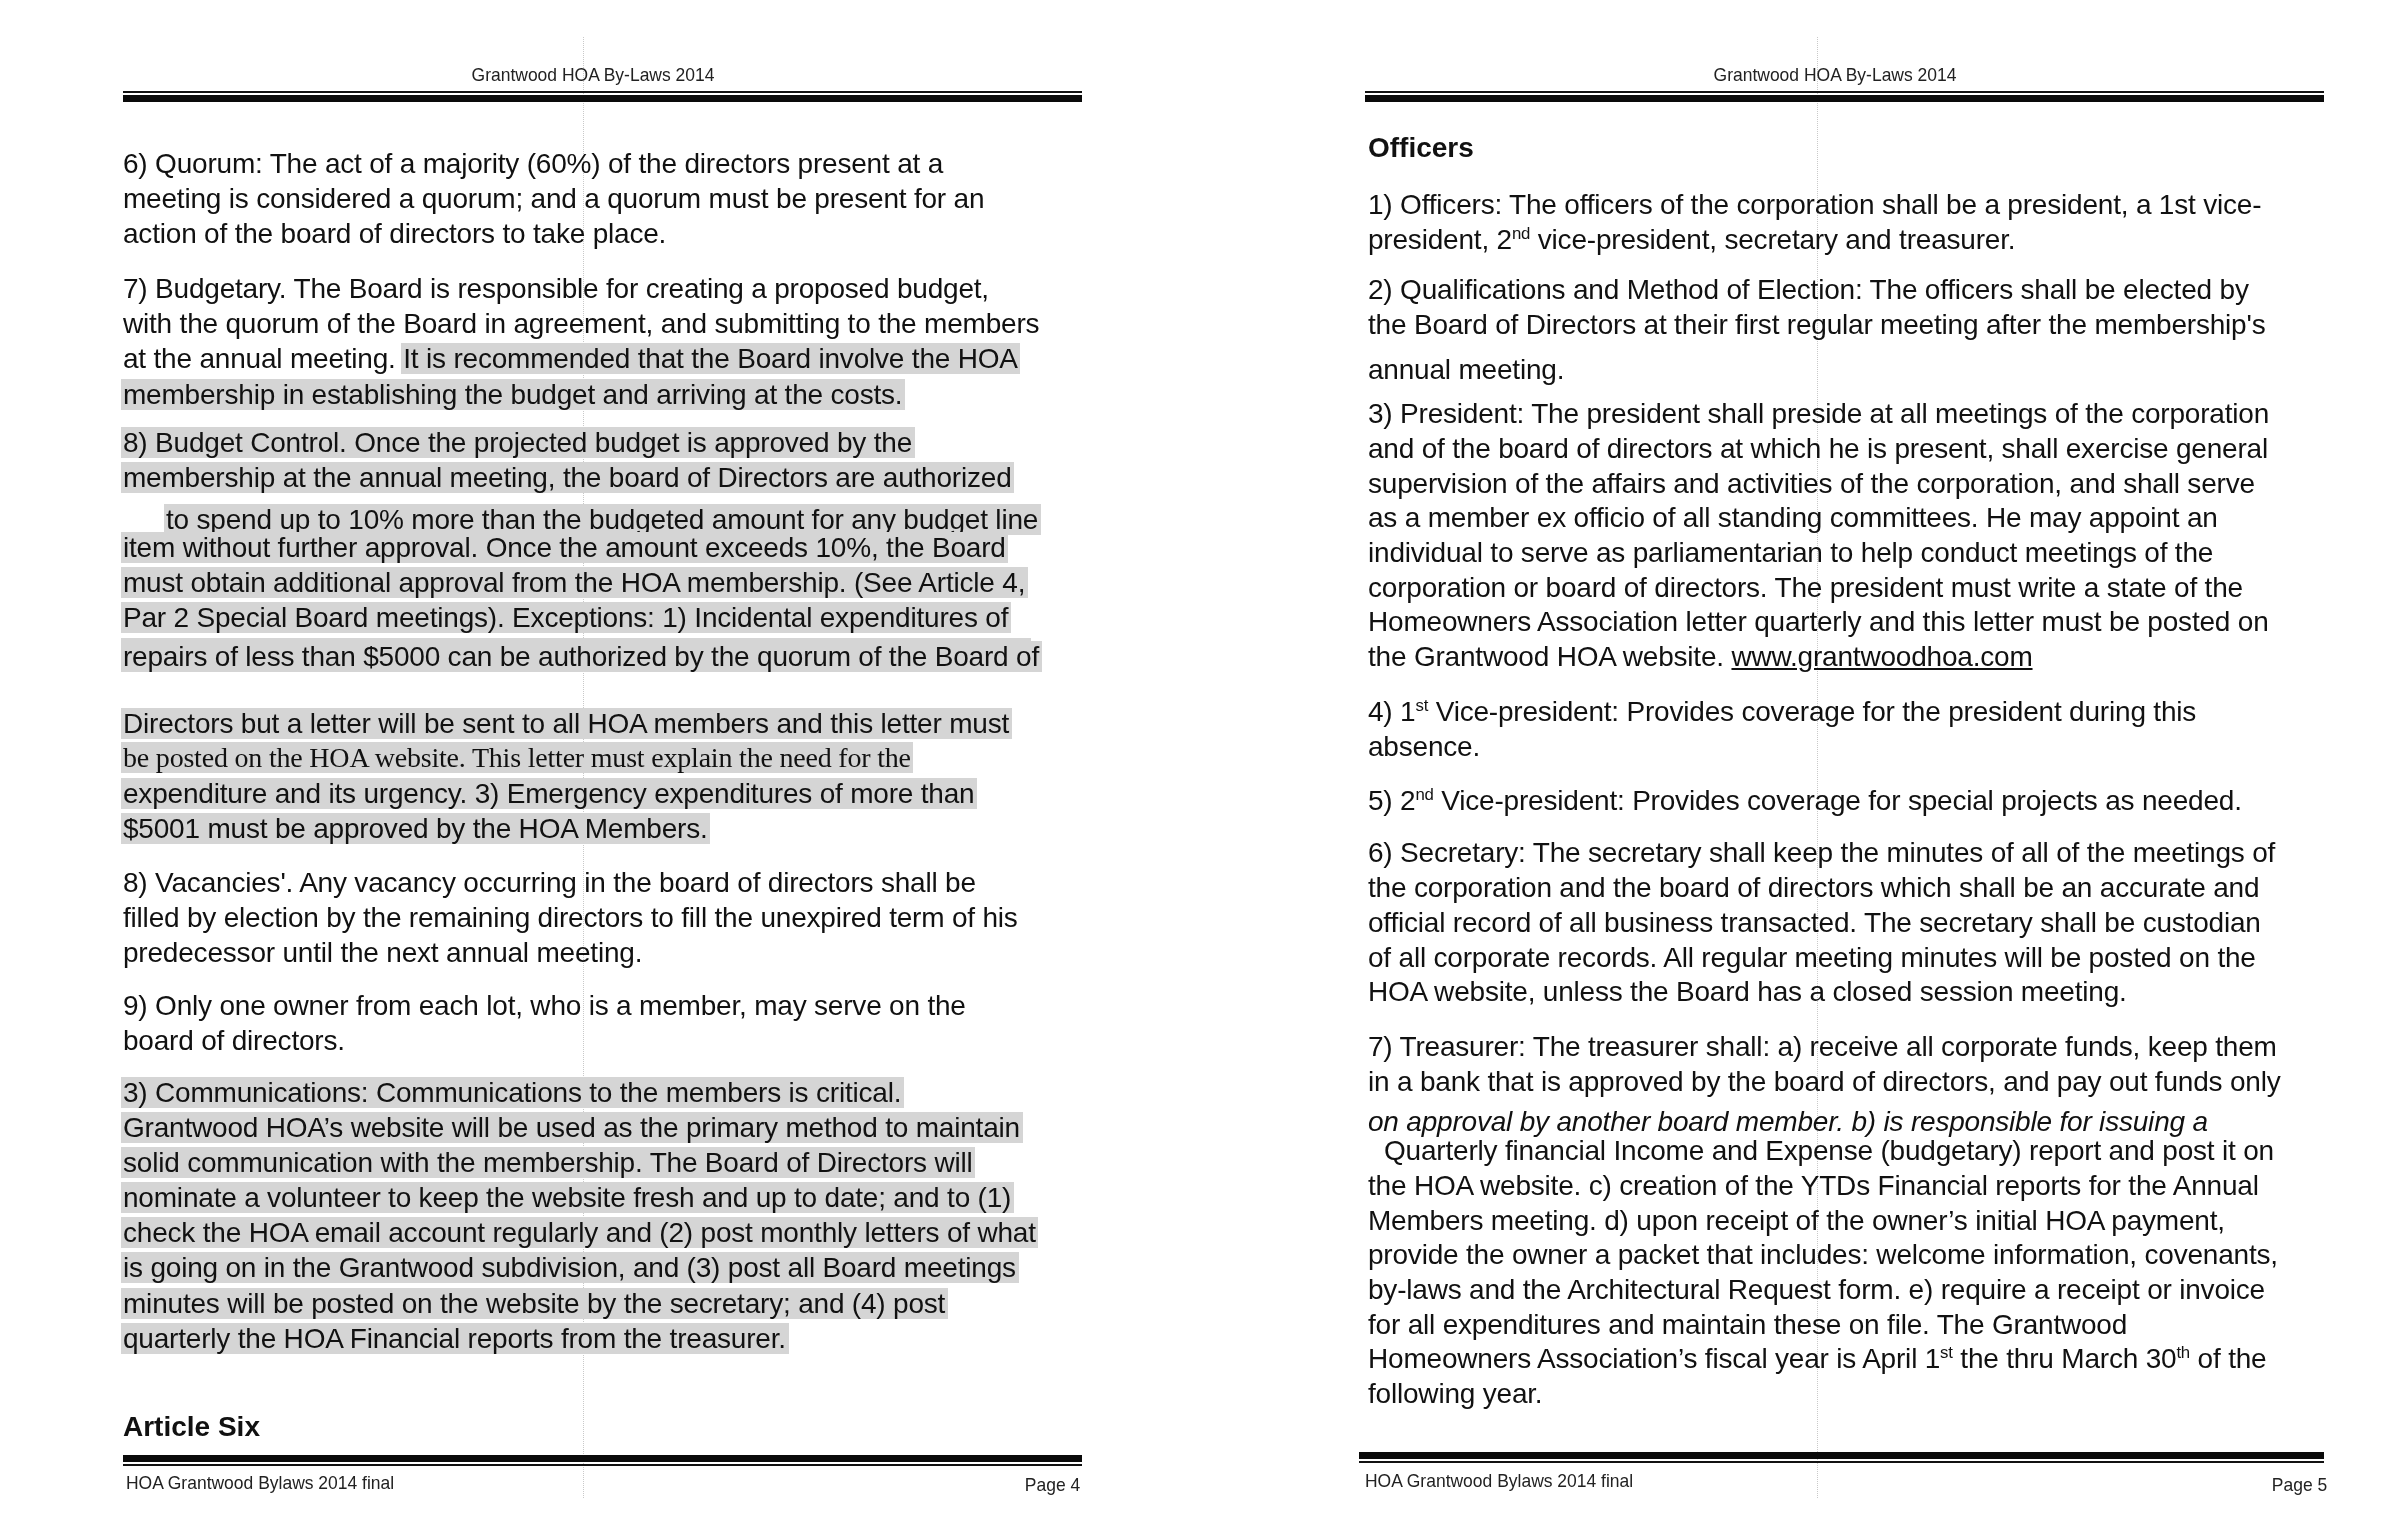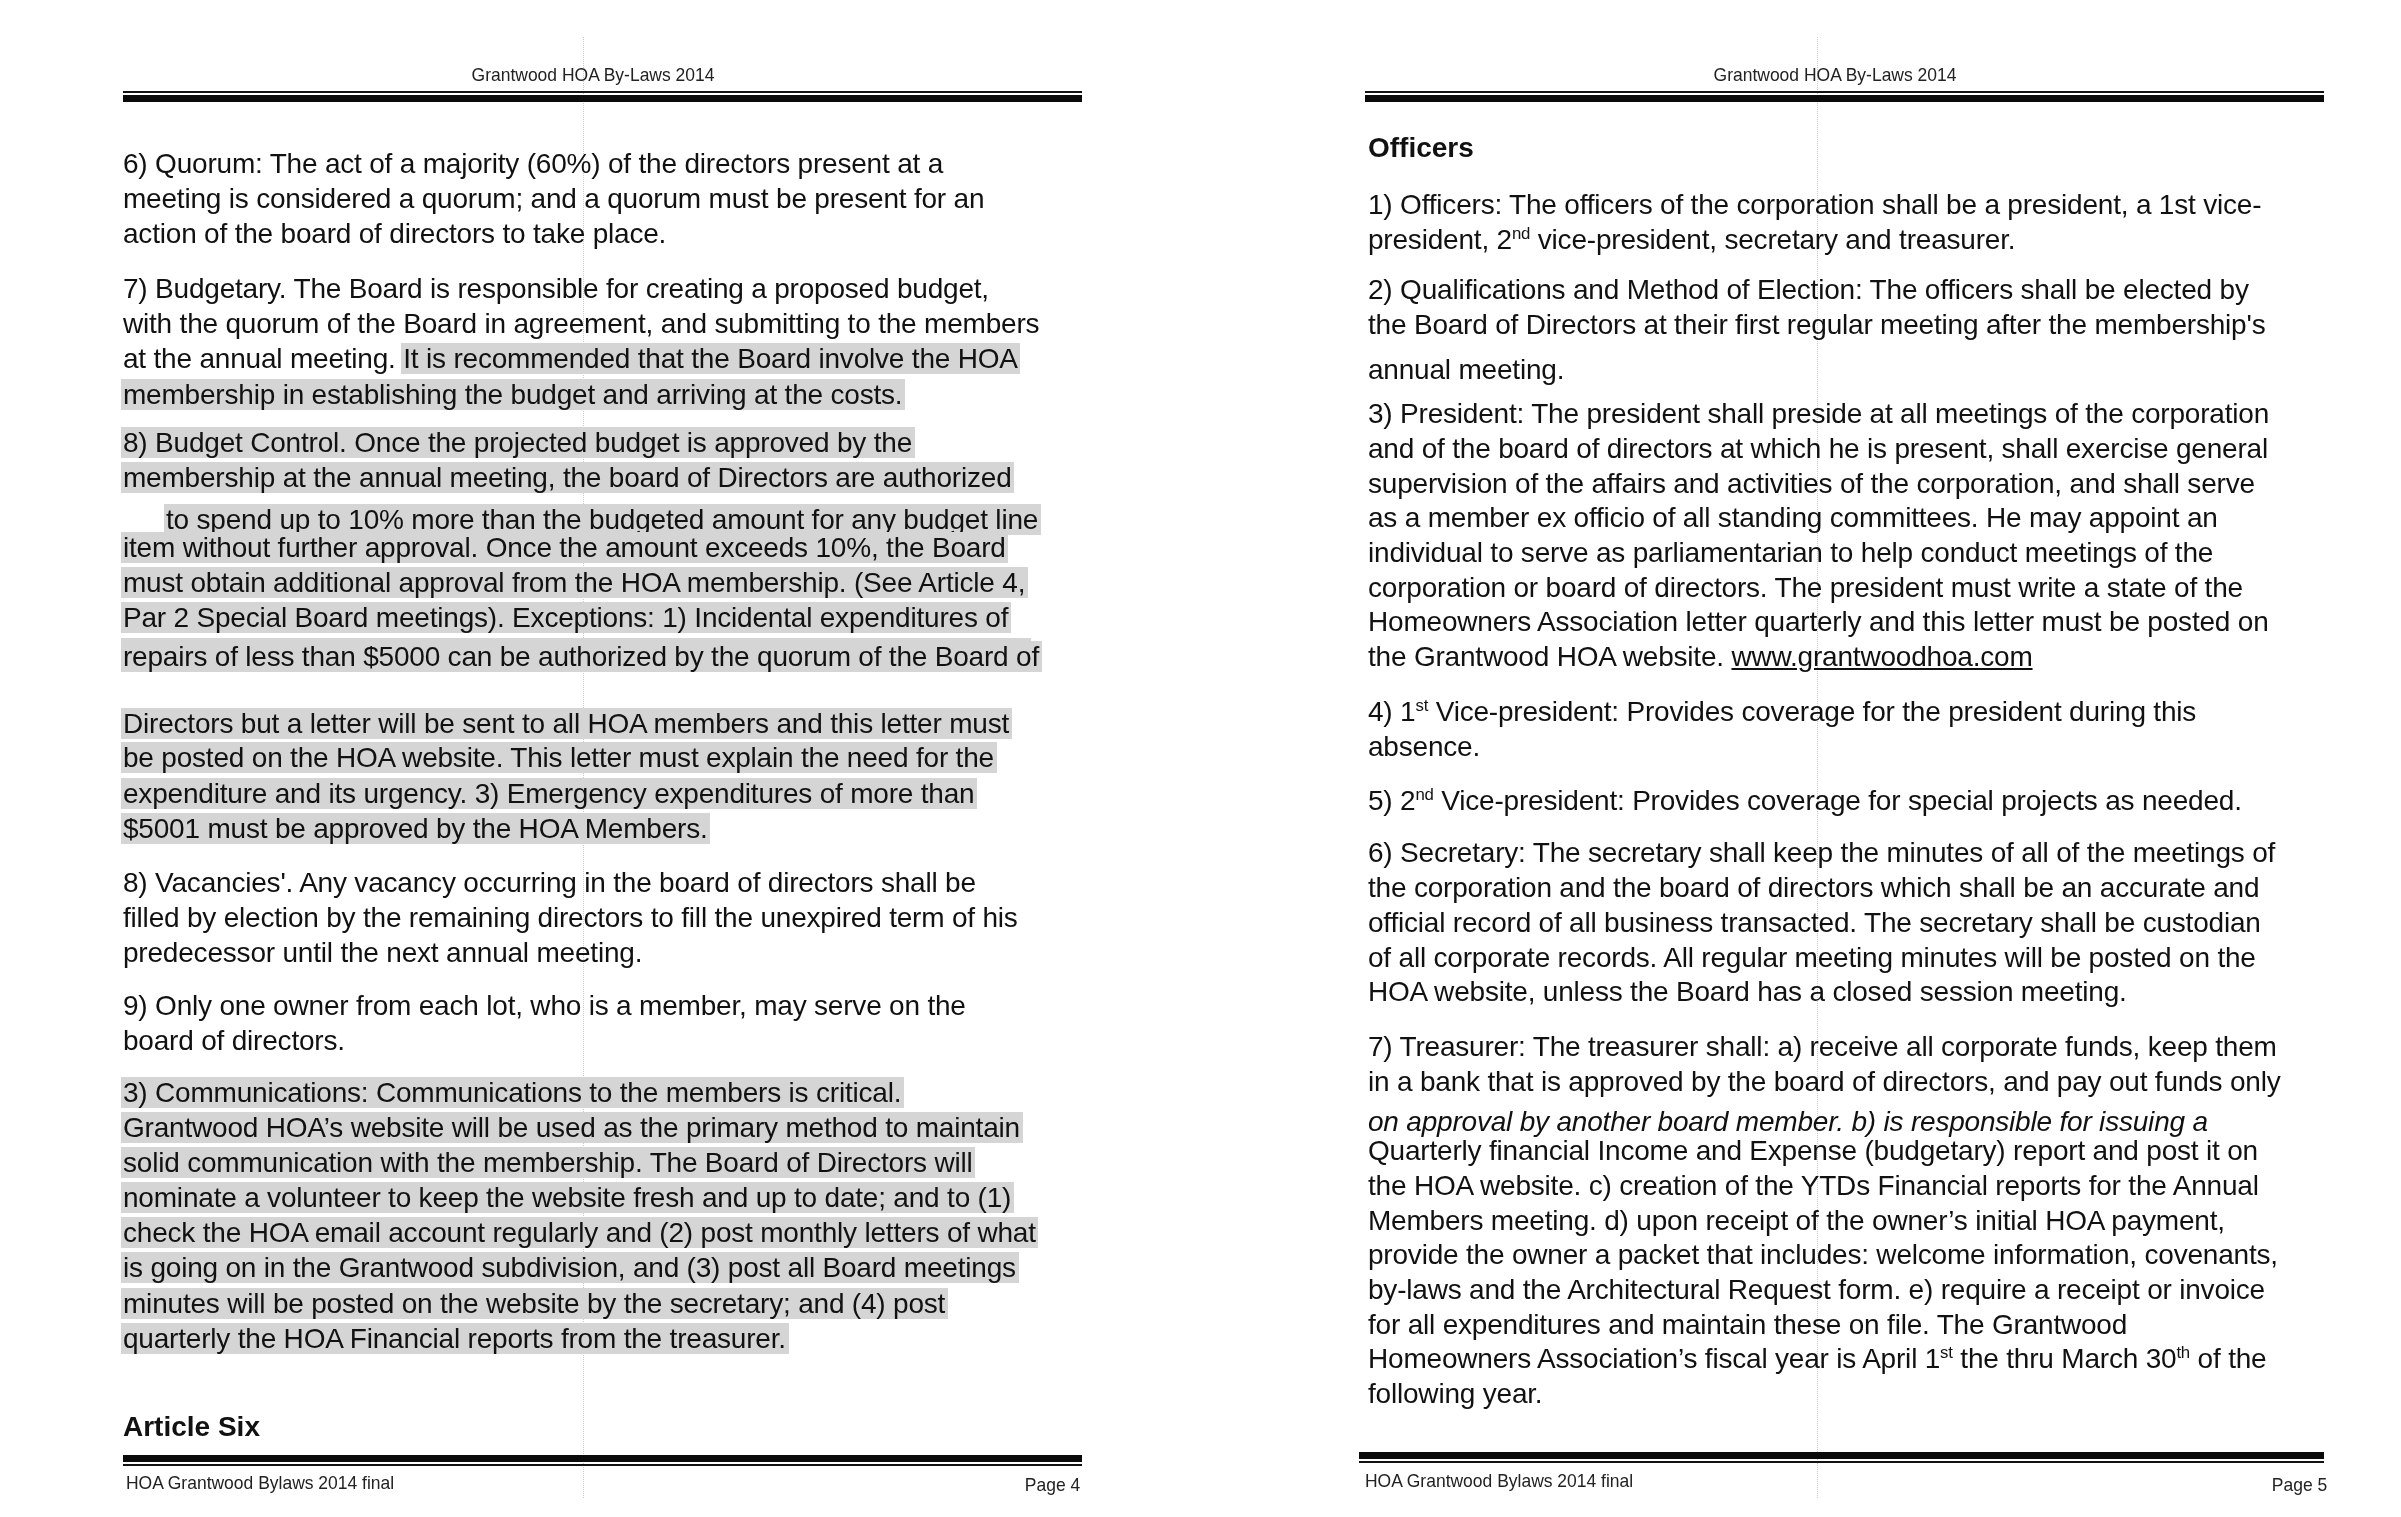--- a/index.html
+++ b/index.html
@@ -51,21 +51,21 @@
       <div>
         <div class="line" style="left: 123px; top: 425px;"><span class="hl">8) Budget Control.  Once the projected budget is approved by the</span></div>
         <div class="line" style="left: 123px; top: 460px;"><span class="hl">membership at the annual meeting, the  board of Directors are authorized</span></div>
         <div class="line" style="left: 123px; top: 502px; margin-left: 43px;"><span class="hl">to spend up to 10% more than the budgeted amount for any budget line</span></div>
         <div class="line" style="left: 123px; top: 530px;"><span class="hl">item without further approval.  Once the amount exceeds 10%, the Board</span></div>
         <div class="line" style="left: 123px; top: 565px;"><span class="hl">must obtain additional approval from the HOA membership.  (See Article 4,</span></div>
         <div class="line" style="left: 123px; top: 600px;"><span class="hl">Par 2 Special Board meetings).  Exceptions: 1) Incidental expenditures of</span></div>
         <div class="line" style="left: 123px; top: 636px;"><span class="hl">less than $500 can be authorized by the Board of Directors.  2) Emergency</span></div>
         <div class="line" style="left: 123px; top: 639px;"><span class="hl">repairs of less than $5000 can be authorized by the quorum of the Board of</span></div>
         <div class="line" style="left: 123px; top: 706px;"><span class="hl">Directors but a letter will be sent to all HOA members and this letter must</span></div>
-        <div class="line" style="left: 123px; top: 740px;"><span class="hl">be posted on the HOA website.   This letter must explain the need for the</span></div>
+        <div class="line" style="left: 123px; top: 740px; font-family: Liberation Serif, serif;"><span class="hl">be posted on the HOA website.   This letter must explain the need for the</span></div>
         <div class="line" style="left: 123px; top: 776px;"><span class="hl">expenditure and its urgency.  3) Emergency expenditures of more than</span></div>
         <div class="line" style="left: 123px; top: 811px;"><span class="hl">$5001 must be approved by the HOA Members.</span></div>
       </div>
       <div>
         <div class="line" style="left: 123px; top: 865px;"><span>8) Vacancies'. Any vacancy occurring in the board of directors shall be</span></div>
         <div class="line" style="left: 123px; top: 900px;"><span>filled by election by the remaining directors to fill the unexpired term of his</span></div>
         <div class="line" style="left: 123px; top: 935px;"><span>predecessor until the next annual meeting.</span></div>
       </div>
       <div>
         <div class="line" style="left: 123px; top: 988px;"><span>9) Only one owner from each lot, who is a member, may serve on the</span></div>
@@ -139,21 +139,21 @@
     <div class="line" style="left:167px; top:870px;">the corporation and the board of directors which shall be an accurate and</div>
     <div class="line" style="left:167px; top:905px;">official record of all business transacted. The secretary shall be custodian</div>
     <div class="line" style="left:167px; top:940px;">of all corporate records. All regular meeting minutes will be posted on the</div>
     <div class="line" style="left:167px; top:974px;">HOA website, unless the Board has a closed session meeting.</div>
   </div>
 
   <div>
     <div class="line" style="left:167px; top:1029px;">7) Treasurer: The treasurer shall: a) receive all corporate funds, keep them</div>
     <div class="line" style="left:167px; top:1064px;">in a bank that is approved by the board of directors, and pay out funds only</div>
     <div class="line" style="left:167px; top:1104px;font-style:italic;">on approval by another board member.  b) is responsible for issuing a</div>
-    <div class="line" style="left:167px; top:1133px;">Quarterly financial Income and Expense (budgetary) report and post it on</div>
+    <div class="line" style="left:183px; top:1133px;">Quarterly financial Income and Expense (budgetary) report and post it on</div>
     <div class="line" style="left:167px; top:1168px;">the HOA website. c) creation of the YTDs Financial reports for the Annual</div>
     <div class="line" style="left:167px; top:1203px;">Members meeting. d) upon receipt of the owner’s initial HOA payment,</div>
     <div class="line" style="left:167px; top:1237px;">provide the owner a packet that includes: welcome information, covenants,</div>
     <div class="line" style="left:167px; top:1272px;">by-laws and the Architectural Request form.  e) require a receipt or invoice</div>
     <div class="line" style="left:167px; top:1307px;">for all expenditures and maintain these on file.  The Grantwood</div>
     <div class="line" style="left:167px; top:1341px;"><span>Homeowners Association’s fiscal year is April 1</span><sup>st</sup><span> the thru March 30</span><sup>th</sup><span> of the</span></div>
     <div class="line" style="left:167px; top:1376px;">following year.</div>
   </div>
 
   <div class="rule-bot" style="left:158px; width:965px; top:1452px;">

